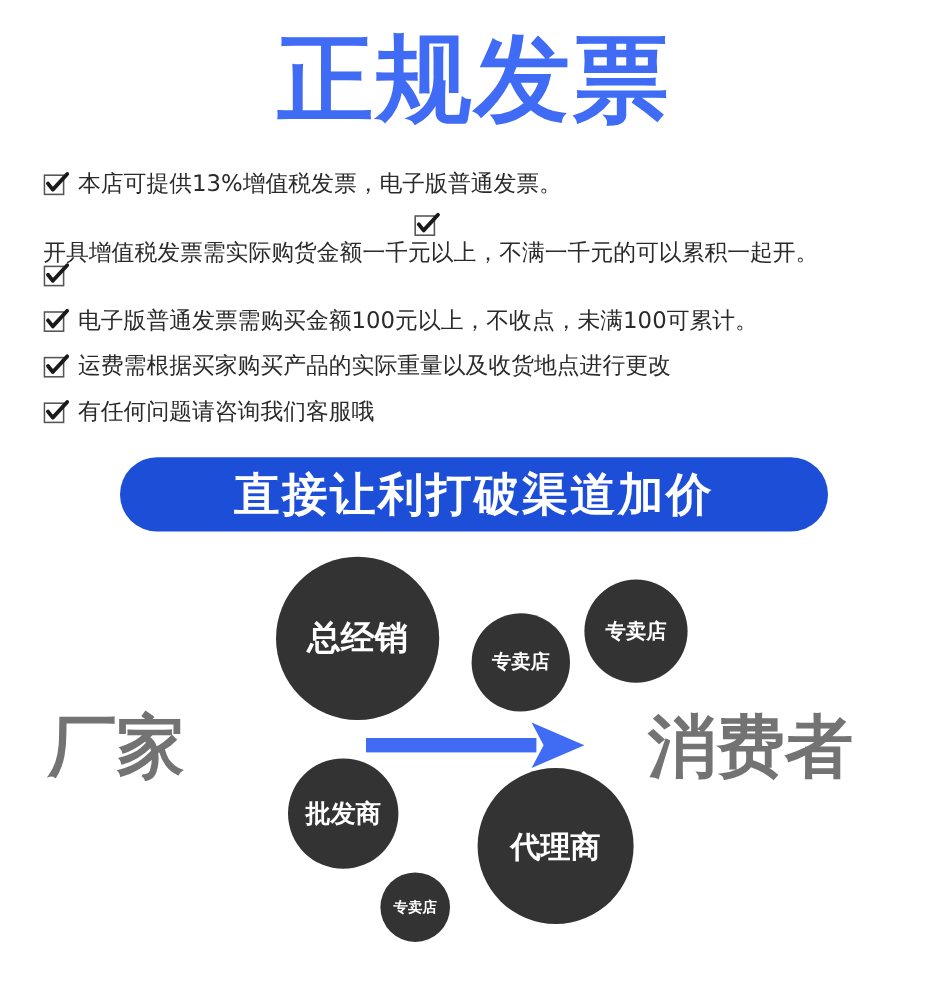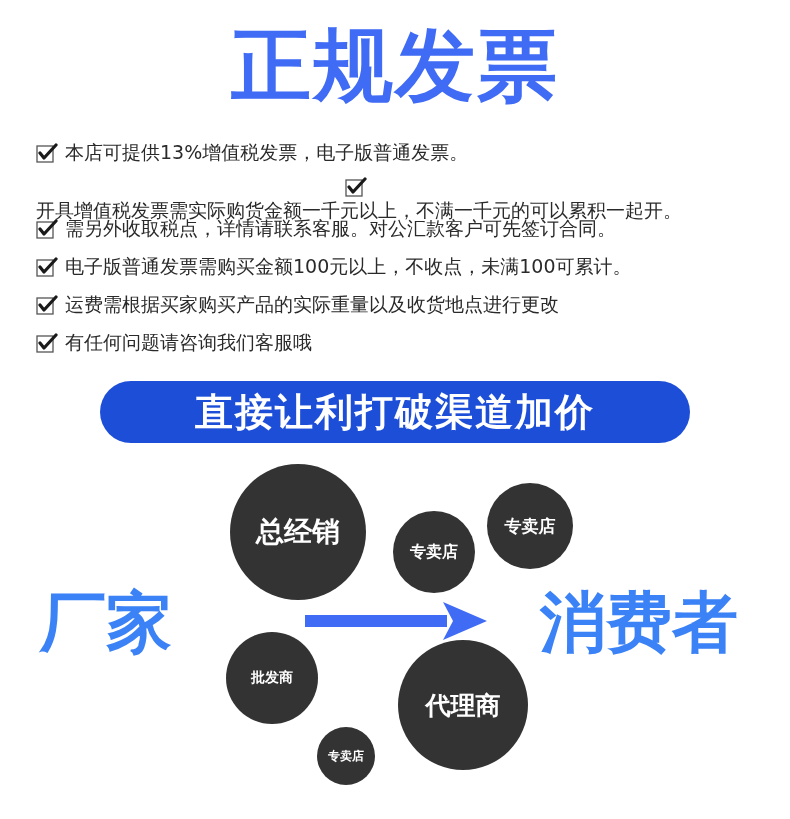--- a/index.html
+++ b/index.html
@@ -25,21 +25,21 @@
       background: #1d4ed8; border-radius: 31px; color: #fff;
       display: flex; align-items: center; justify-content: center;
       font-size: 38px; font-weight: bold; letter-spacing: 2px;
     }
     .circle {
       position: absolute; border-radius: 50%; background: #333333; color: #fff;
       display: flex; align-items: center; justify-content: center; font-weight: bold;
       white-space: nowrap;
     }
     .big-word {
-      position: absolute; font-size: 66px; font-weight: bold; color: #3b82f6; line-height: 90px;
+      position: absolute; font-size: 57px; font-weight: bold; color: #737373; line-height: 90px;
       white-space: nowrap;
     }
     .arrow { position: absolute; left: 303px; top: 600px; }
   </style>
 </head>
 <body>
 
 <div class="title">正规发票</div>
 
 <div class="list">
@@ -61,21 +61,20 @@
     </span>
     <span>开具增值税发票需实际购货金额一千元以上，不满一千元的可以累积一起开。</span>
   </div>
   <div class="item" style="top:76px;">
     <span class="check">
       <svg width="22" height="22" viewBox="0 0 22 22">
           <rect x="1" y="4" width="16" height="16" fill="none" stroke="#555" stroke-width="1.3"></rect>
           <path d="M4 11 L8 16 L20 3" fill="none" stroke="#1a1a1a" stroke-width="3.2" stroke-linecap="round" stroke-linejoin="round"></path>
         </svg>
     </span>
-    <span>需另外收取税点，详情请联系客服。对公汇款客户可先签订合同。</span>
   </div>
   <div class="item" style="top:114px;">
     <span class="check">
       <svg width="22" height="22" viewBox="0 0 22 22">
           <rect x="1" y="4" width="16" height="16" fill="none" stroke="#555" stroke-width="1.3"></rect>
           <path d="M4 11 L8 16 L20 3" fill="none" stroke="#1a1a1a" stroke-width="3.2" stroke-linecap="round" stroke-linejoin="round"></path>
         </svg>
     </span>
     <span>电子版普通发票需购买金额100元以上，不收点，未满100可累计。</span>
   </div>
@@ -107,15 +106,15 @@
 <div class="arrow">
   <svg width="186" height="42" viewBox="0 0 186 42">
     <rect x="2" y="15" width="142" height="12" fill="#3F6BF5"></rect>
     <polygon points="140,2 184,21 140,40 150,21" fill="#3F6BF5"></polygon>
   </svg>
 </div>
 
 <div class="circle" style="left:230px; top:464px; width:136px; height:136px; font-size:28px;">总经销</div>
 <div class="circle" style="left:393px; top:511px; width:82px; height:82px; font-size:16px;">专卖店</div>
 <div class="circle" style="left:487px; top:483px; width:86px; height:86px; font-size:17px;">专卖店</div>
-<div class="circle" style="left:226px; top:632px; width:92px; height:92px; font-size:14px;">批发商</div>
+<div class="circle" style="left:240px; top:632px; width:92px; height:92px; font-size:21px;">批发商</div>
 <div class="circle" style="left:398px; top:640px; width:130px; height:130px; font-size:25px;">代理商</div>
 <div class="circle" style="left:317px; top:727px; width:58px; height:58px; font-size:12px;">专卖店</div>
 
 </body></html>

